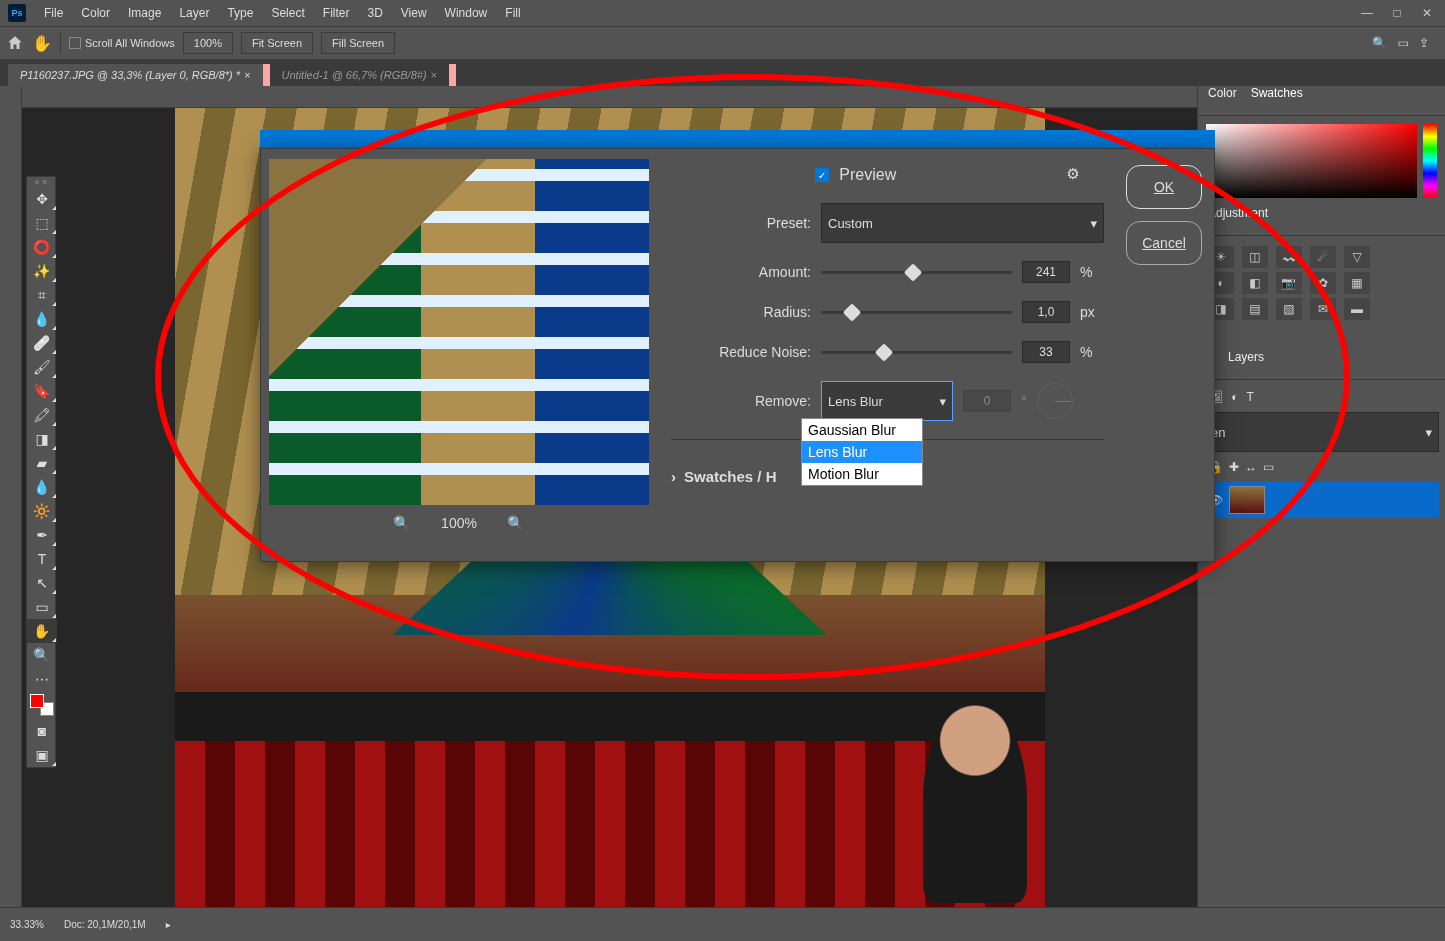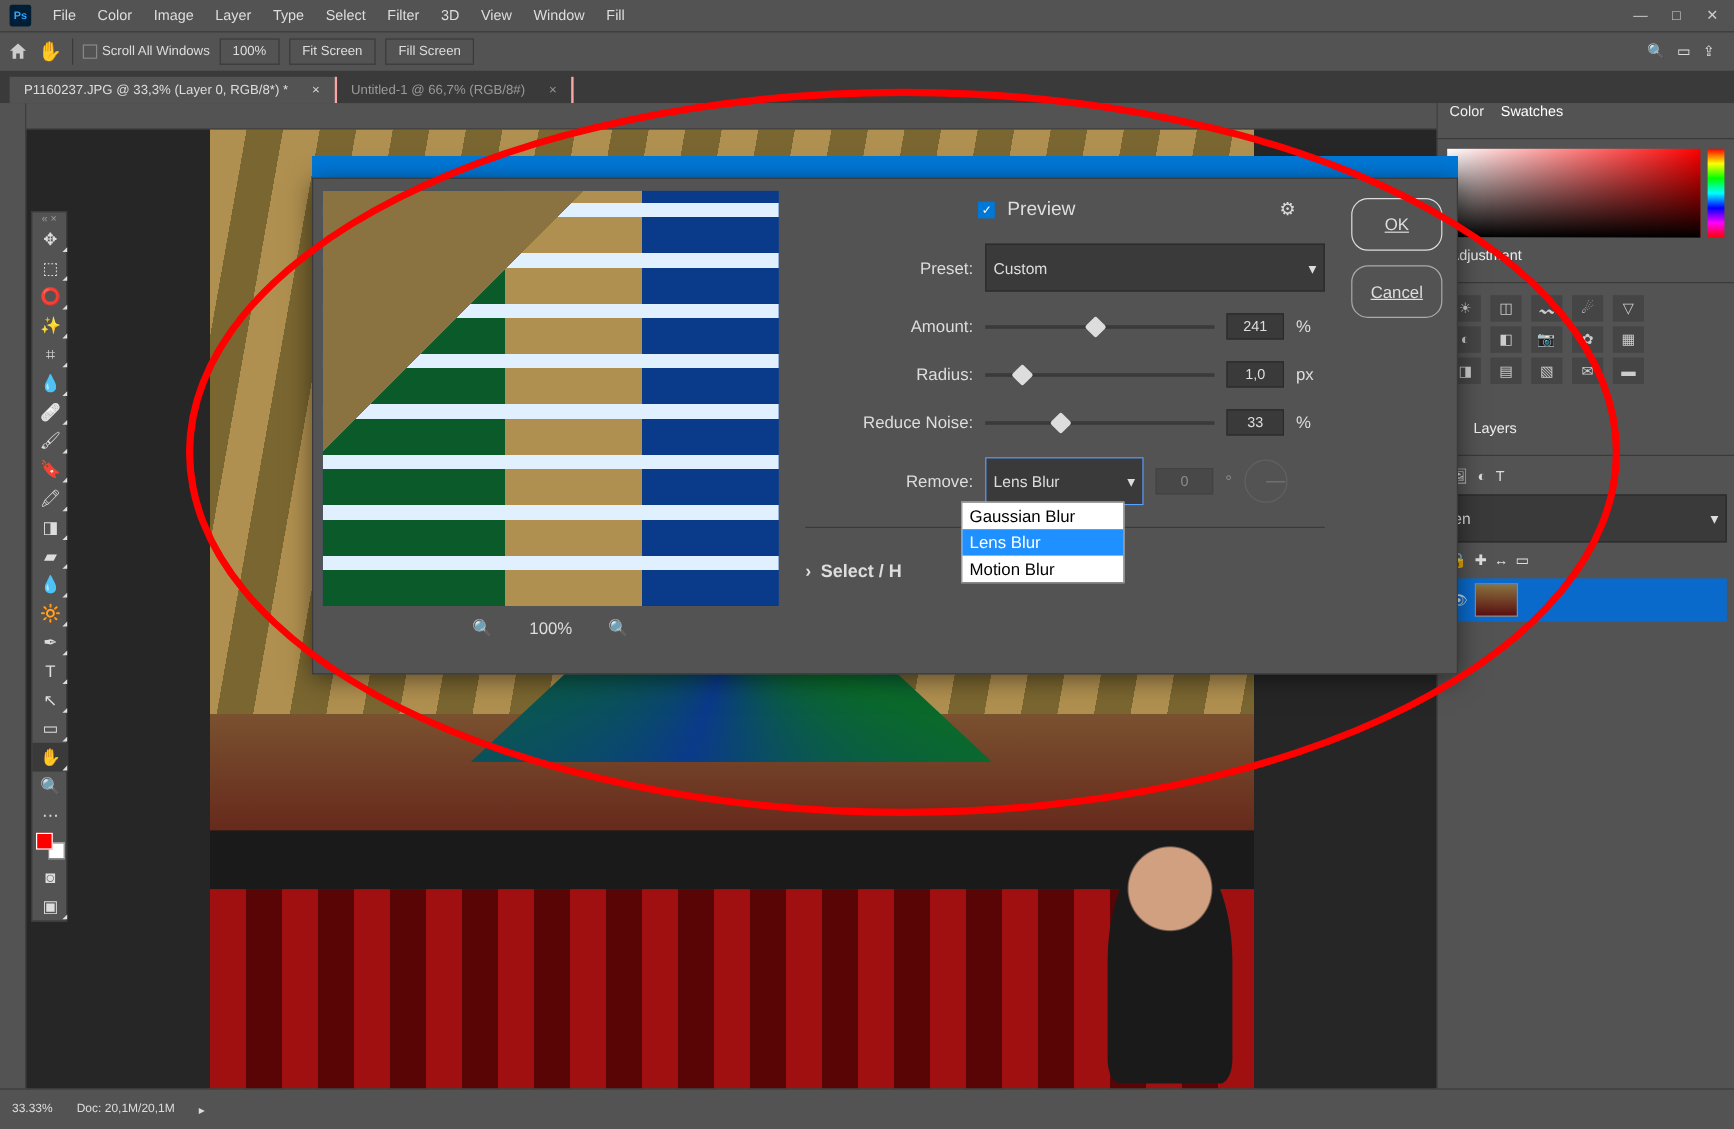--- a/index.html
+++ b/index.html
@@ -13,21 +13,21 @@
 .win-btn { width:28px; height:20px; display:flex; align-items:center; justify-content:center; color:#ccc; }
 
 
 .optbar { height:34px; background:#535353; border-top:1px solid #3a3a3a; border-bottom:1px solid #3a3a3a; display:flex; align-items:center; padding:0 6px; gap:8px; }
 .opt-btn { padding:4px 10px; background:#535353; border:1px solid #3a3a3a; font-size:11px; color:#ddd; }
 .opt-right { margin-left:auto; display:flex; gap:10px; padding-right:10px; }
 .home-icon { width:18px; height:18px; }
 
 
 .tabbar { height:26px; background:#3a3a3a; display:flex; align-items:flex-end; padding-left:8px; }
-.doctab { padding:5px 12px; background:#535353; font-size:11px; display:flex; align-items:center; gap:20px; border-right:2px solid #fca5a5; }
+.doctab { padding:5px 12px; background:#535353; font-size:11px; display:flex; align-items:center; gap:4px; border-right:7px solid #fca5a5;font-style:italic; }
 .doctab.inactive { background:#3a3a3a; color:#999; }
 .tab-close { cursor:pointer; }
 
 
 .workspace { display:flex; height:calc(941px - 26px - 34px - 26px - 22px); }
 .ruler-v { width:22px; background:#535353; border-right:1px solid #3a3a3a; position:relative; }
 .ruler-h { height:22px; background:#535353; border-bottom:1px solid #3a3a3a; }
 .canvas-wrap { flex:1; position:relative; }
 .canvas-area { position:absolute; top:22px; left:0; right:0; bottom:0; background:#262626; display:flex; justify-content:center; }
 .photo { position:relative; width:870px; height:100%; background:linear-gradient(180deg,#8a7340 0%,#8a7340 50%,#5a0f0f 80%,#5a0f0f 100%); overflow:hidden; }
@@ -77,21 +77,21 @@
 .ctl-lbl { width:140px; text-align:right; }
 .slider { flex:1; height:3px; background:#3a3a3a; position:relative; }
 .sl-thumb { position:absolute; top:-5px; width:13px; height:13px; background:#ddd; border-radius:2px; transform:translateX(-50%) rotate(45deg); }
 .val-box { width:48px; height:22px; background:#3a3a3a; border:1px solid #2a2a2a; text-align:center; line-height:20px; font-size:12px; }
 .unit { width:24px; }
 .combo { height:40px; background:#3a3a3a; border:1px solid #2a2a2a; padding:0 6px; display:flex; align-items:center; justify-content:space-between; font-size:13px; }
 .dlg-btns { width:100px; display:flex; flex-direction:column; gap:12px; padding:16px 14px; align-items:center; }
 .pill-btn { width:76px; height:44px; border:1px solid #aaa; border-radius:14px; display:flex; align-items:center; justify-content:center; font-size:14px;text-decoration:underline; }
 .pill-btn.primary { border-color:#ddd; }
 .gear { margin-bottom:2px; font-size:15px; }
-.dropdown { position:absolute; left:800px; top:420px; width:136px; background:#fff; color:#000; border:1px solid #888; z-index:200; font-size:14px; }
+.dropdown { position:absolute; left:800px; top:420px; width:122px; background:#fff; color:#000; border:1px solid #888; z-index:200; font-size:14px; }
 .dd-opt { padding:3px 6px; }
 .dd-opt.hi { background:#1e90ff; color:#fff; }
 .chk { width:14px; height:14px; background:#0078d7; display:flex; align-items:center; justify-content:center; color:#fff; font-size:10px; }
 .sect-hdr { display:flex; align-items:center; gap:8px; font-size:15px; font-weight:600; margin-top:10px; }
 .angle { width:36px; height:36px; border:1px solid #777; border-radius:50%; position:relative; }
 .angle::after { content:""; position:absolute; left:50%; top:50%; width:16px; height:1px; background:#aaa; }
 
 
 .status { position:absolute; bottom:0; left:0; right:0; height:34px; background:#535353; border-top:1px solid #3a3a3a; display:flex; align-items:center; padding:0 10px; gap:20px; font-size:10px; }
 svg { display:block; }
@@ -312,21 +312,21 @@
           <span>Lens Blur</span>
             <span>▾</span>
         </div>
         <div class="val-box" style="opacity:.4;">0</div>
         <span style="opacity:.4;">°</span>
         <div class="angle" style="opacity:.4;"></div>
       </div>
       <div style="border-top:1px solid #3a3a3a;"></div>
       <div class="sect-hdr">
         <span>›</span>
-        <span>Select / H</span>
+        <span>Swatches / H</span>
       </div>
     </div>
     <div class="dlg-btns">
       <div class="pill-btn primary">OK</div>
       <div class="pill-btn">Cancel</div>
     </div>
   </div>
 </div>
 
 <div class="dropdown" style="left:801px;top:418px;">

